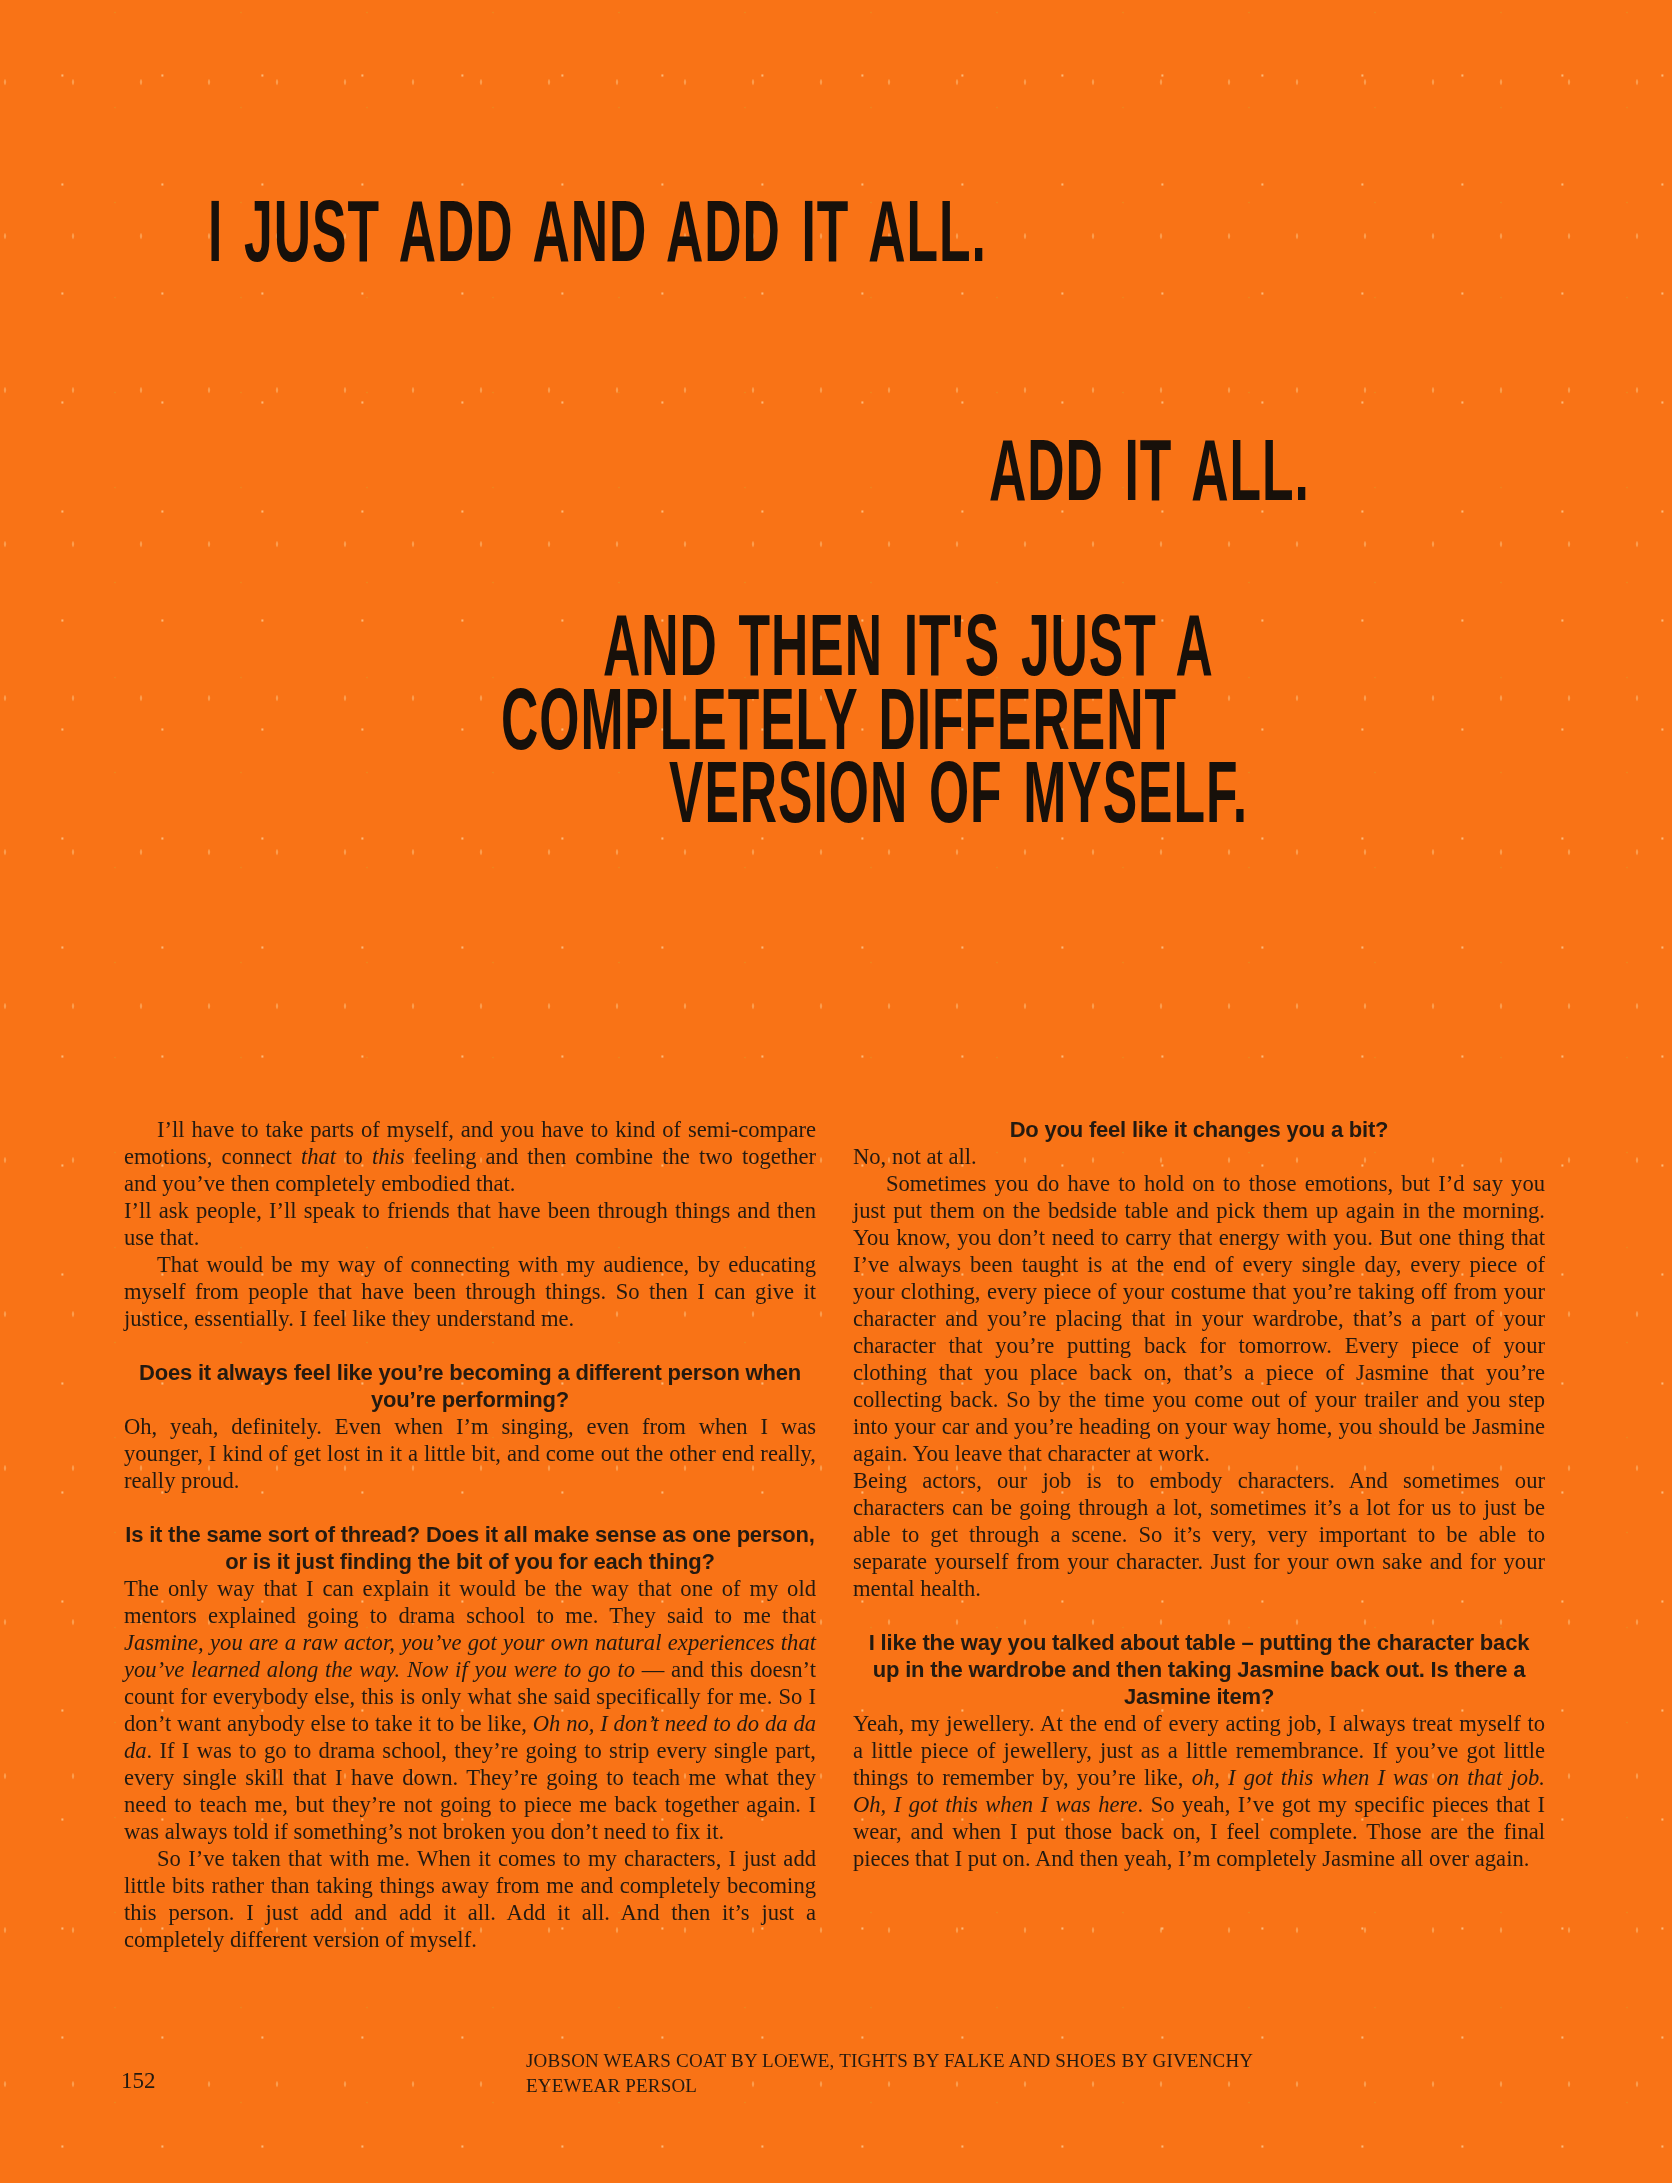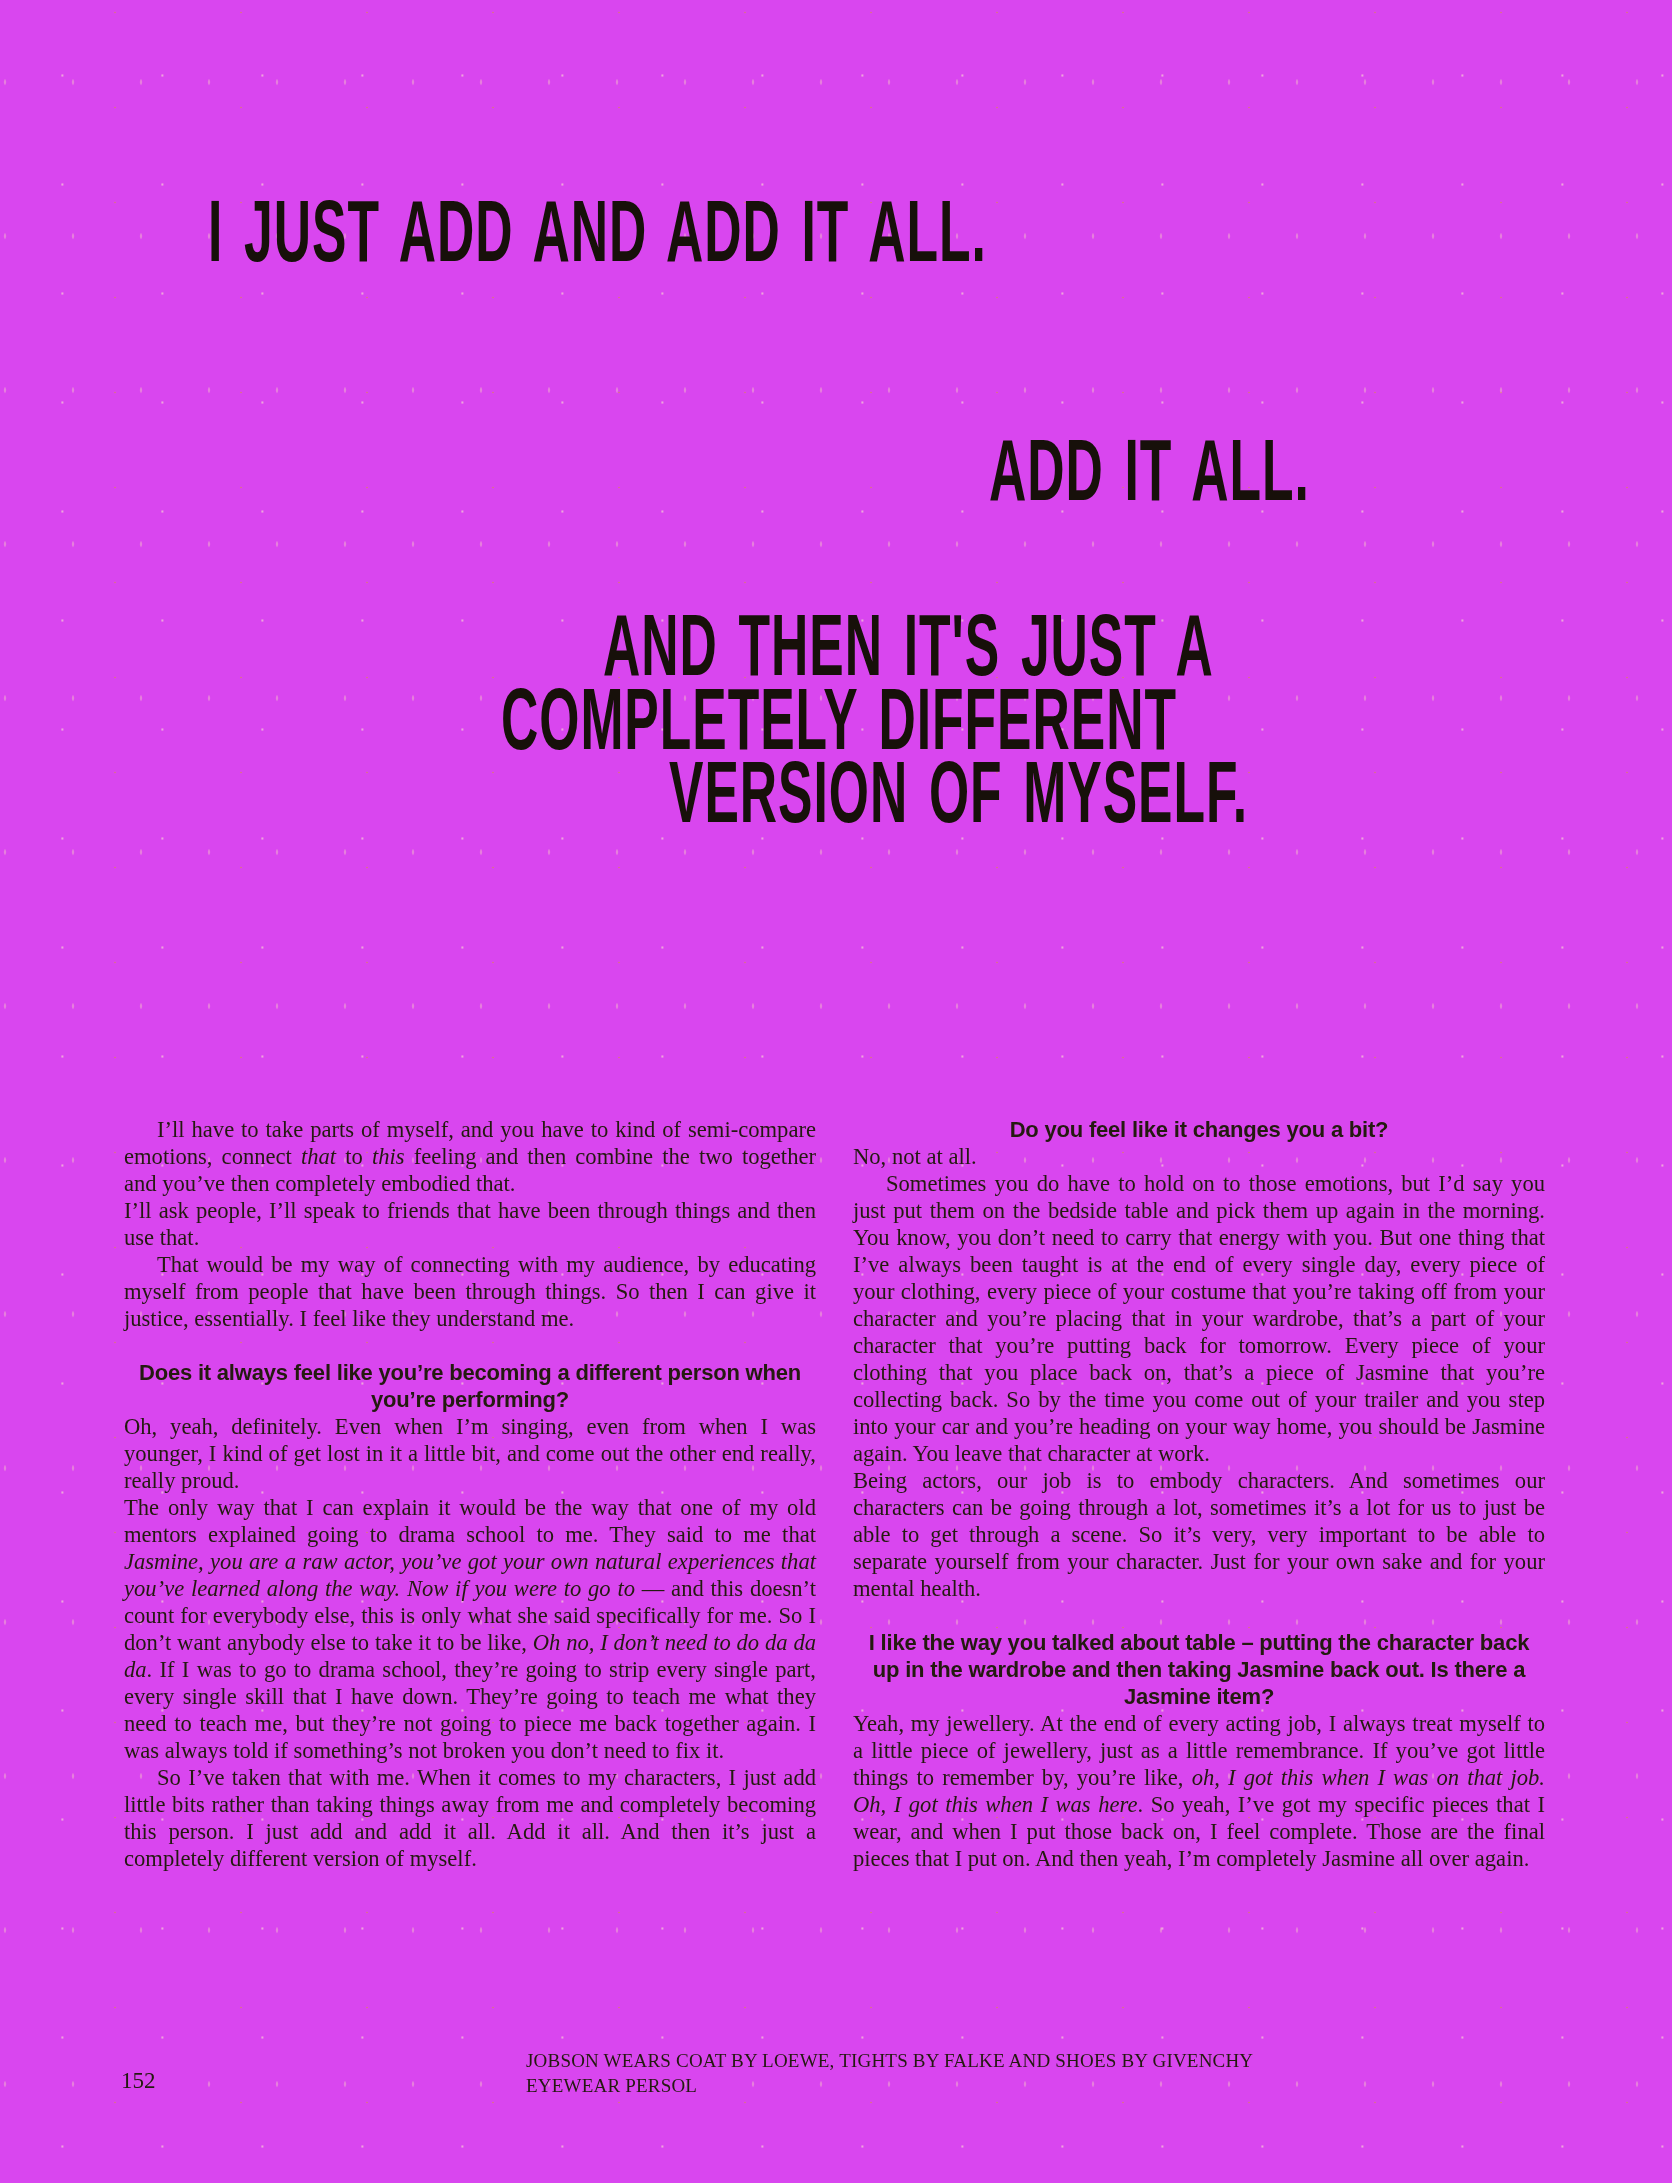--- a/index.html
+++ b/index.html
@@ -10,21 +10,21 @@
     width: 1672px;
     height: 2183px;
     background: #efad3a;
     overflow: hidden;
     font-family: "Liberation Serif", serif;
   }
   .page {
     position: relative;
     width: 1672px;
     height: 2183px;
-    background: #d946ef;
+    background: #f97316;
     color: #241a10;
   }
   
   .page::before {
     content: "";
     position: absolute;
     inset: 0;
     background-image:
       radial-gradient(rgba(255,242,205,0.55) 0.7px, transparent 1.5px),
       radial-gradient(rgba(255,235,185,0.35) 0.7px, transparent 1.6px),
@@ -116,20 +116,21 @@
   <div class="display" id="h3b">COMPLETELY DIFFERENT</div>
 
   <div class="display" id="h3c">VERSION OF MYSELF.</div>
 
   <div class="col" id="left-column">
       <p class="body-para indent"><span>I’ll have to take parts of myself, and you have to kind of semi-compare emotions, connect </span><em>that</em><span> to </span><em>this</em><span> feeling and then combine the two together and you’ve then completely embodied that.</span></p>
       <p class="body-para"><span>I’ll ask people, I’ll speak to friends that have been through things and then use that.</span></p>
       <p class="body-para indent"><span>That would be my way of connecting with my audience, by educating myself from people that have been through things. So then I can give it justice, essentially. I feel like they understand me.</span></p>
       <p class="question">Does it always feel like you’re becoming a different person when you’re performing?</p>
       <p class="body-para"><span>Oh, yeah, definitely. Even when I’m singing, even from when I was younger, I kind of get lost in it a little bit, and come out the other end really, really proud.</span></p>
+      <p class="question">Is it the same sort of thread? Does it all make sense as one person, or is it just finding the bit of you for each thing?</p>
       <p class="body-para"><span>The only way that I can explain it would be the way that one of my old mentors explained going to drama school to me. They said to me that </span><em>Jasmine, you are a raw actor, you’ve got your own natural experiences that you’ve learned along the way. Now if you were to go to</em><span> — and this doesn’t count for everybody else, this is only what she said specifically for me. So I don’t want anybody else to take it to be like, </span><em>Oh no, I don’t need to do da da da</em><span>. If I was to go to drama school, they’re going to strip every single part, every single skill that I have down. They’re going to teach me what they need to teach me, but they’re not going to piece me back together again. I was always told if something’s not broken you don’t need to fix it.</span></p>
       <p class="body-para indent"><span>So I’ve taken that with me. When it comes to my characters, I just add little bits rather than taking things away from me and completely becoming this person. I just add and add it all. Add it all. And then it’s just a completely different version of myself.</span></p>
     </div>
 
   <div class="col" id="right-column">
       <p class="question">Do you feel like it changes you a bit?</p>
       <p class="body-para"><span>No, not at all.</span></p>
       <p class="body-para indent"><span>Sometimes you do have to hold on to those emotions, but I’d say you just put them on the bedside table and pick them up again in the morning. You know, you don’t need to carry that energy with you. But one thing that I’ve always been taught is at the end of every single day, every piece of your clothing, every piece of your costume that you’re taking off from your character and you’re placing that in your wardrobe, that’s a part of your character that you’re putting back for tomorrow. Every piece of your clothing that you place back on, that’s a piece of Jasmine that you’re collecting back. So by the time you come out of your trailer and you step into your car and you’re heading on your way home, you should be Jasmine again. You leave that character at work.</span></p>
       <p class="body-para"><span>Being actors, our job is to embody characters. And sometimes our characters can be going through a lot, sometimes it’s a lot for us to just be able to get through a scene. So it’s very, very important to be able to separate yourself from your character. Just for your own sake and for your mental health.</span></p>
       <p class="question">I like the way you talked about table – putting the character back up in the wardrobe and then taking Jasmine back out. Is there a Jasmine item?</p>

